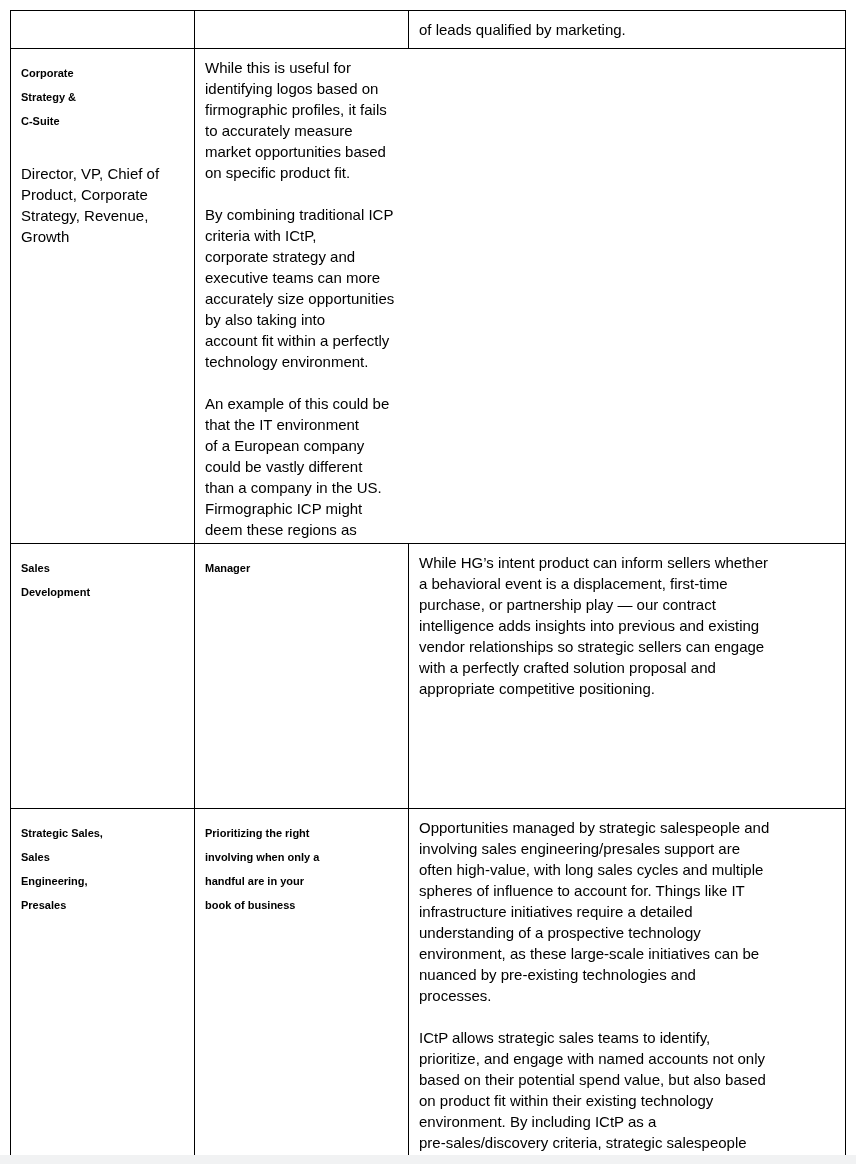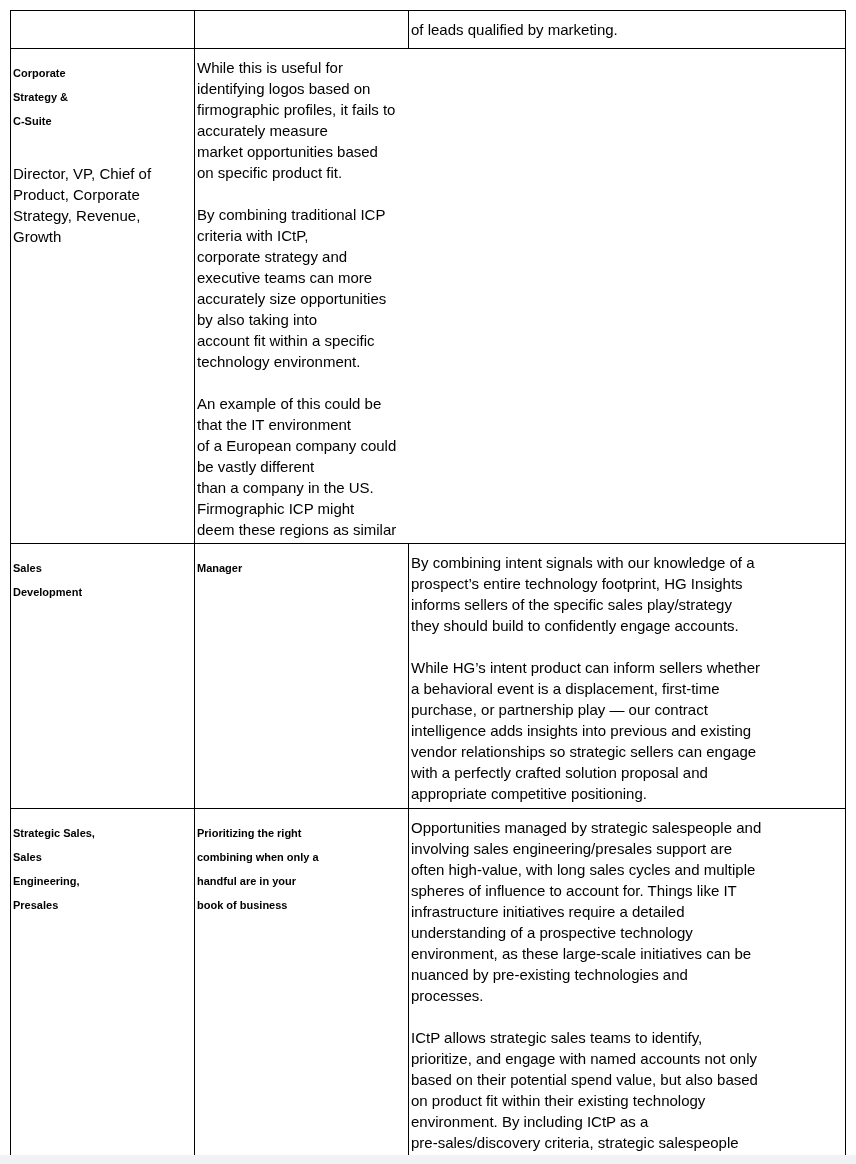--- a/index.html
+++ b/index.html
@@ -19,21 +19,21 @@
   .t-row {
     display: grid;
     grid-template-columns: 183px 214px 1fr;
   }
   .t-row + .t-row { border-top: 1.5px solid #000000; }
   .t-row:nth-child(1) { height: 37px; }
   .t-row:nth-child(2) { height: 495px; }
   .t-row:nth-child(3) { height: 265px; }
   .t-row:nth-child(4) { height: 352px; }
   .t-cell {
-    padding: 8px 11px 8px 2px;
+    padding: 8px 11px 8px 10px;
     overflow: hidden;
   }
   .t-cell + .t-cell { border-left: 1.5px solid #000000; }
   .persona-title, .use-case-title {
     font-weight: bold;
     font-size: 11px;
     line-height: 24px;
     white-space: pre-line;
     margin-top: 4px;
   }
@@ -86,65 +86,61 @@
 Strategy, Revenue,
 Growth</div>
     </div>
     <div class="t-cell description-cell">
           <p>While this is useful for identifying logos based on
 firmographic profiles, it fails to accurately measure
 market opportunities based on specific product fit.</p>
           <p>By combining traditional ICP criteria with ICtP,
 corporate strategy and executive teams can more
 accurately size opportunities by also taking into
-account fit within a specific technology environment.</p>
+account fit within a perfectly technology environment.</p>
           <p>An example of this could be that the IT environment
 of a European company could be vastly different
 than a company in the US. Firmographic ICP might
 deem these regions as similar market value based
 on the number of logos, but does not account for
 technology footprint differences based on
 geographies.</p>
         </div>
   </div>
 
   <div class="t-row">
     <div class="t-cell">
       <div class="persona-title">Sales
 Development</div>
     </div>
     <div class="t-cell">
       <div class="use-case-title">Manager</div>
     </div>
     <div class="t-cell description-cell">
-          <p>By combining intent signals with our knowledge of a
-prospect’s entire technology footprint, HG Insights
-informs sellers of the specific sales play/strategy
-they should build to confidently engage accounts.</p>
           <p>While HG’s intent product can inform sellers whether
 a behavioral event is a displacement, first-time
 purchase, or partnership play — our contract
 intelligence adds insights into previous and existing
 vendor relationships so strategic sellers can engage
 with a perfectly crafted solution proposal and
 appropriate competitive positioning.</p>
         </div>
   </div>
 
   <div class="t-row">
     <div class="t-cell">
       <div class="persona-title">Strategic Sales,
 Sales
 Engineering,
 Presales</div>
       <div class="persona-roles"></div>
     </div>
     <div class="t-cell">
       <div class="use-case-title">Prioritizing the right
-combining when only a
+involving when only a
 handful are in your
 book of business</div>
     </div>
     <div class="t-cell description-cell">
           <p>Opportunities managed by strategic salespeople and
 involving sales engineering/presales support are
 often high-value, with long sales cycles and multiple
 spheres of influence to account for. Things like IT
 infrastructure initiatives require a detailed
 understanding of a prospective technology

